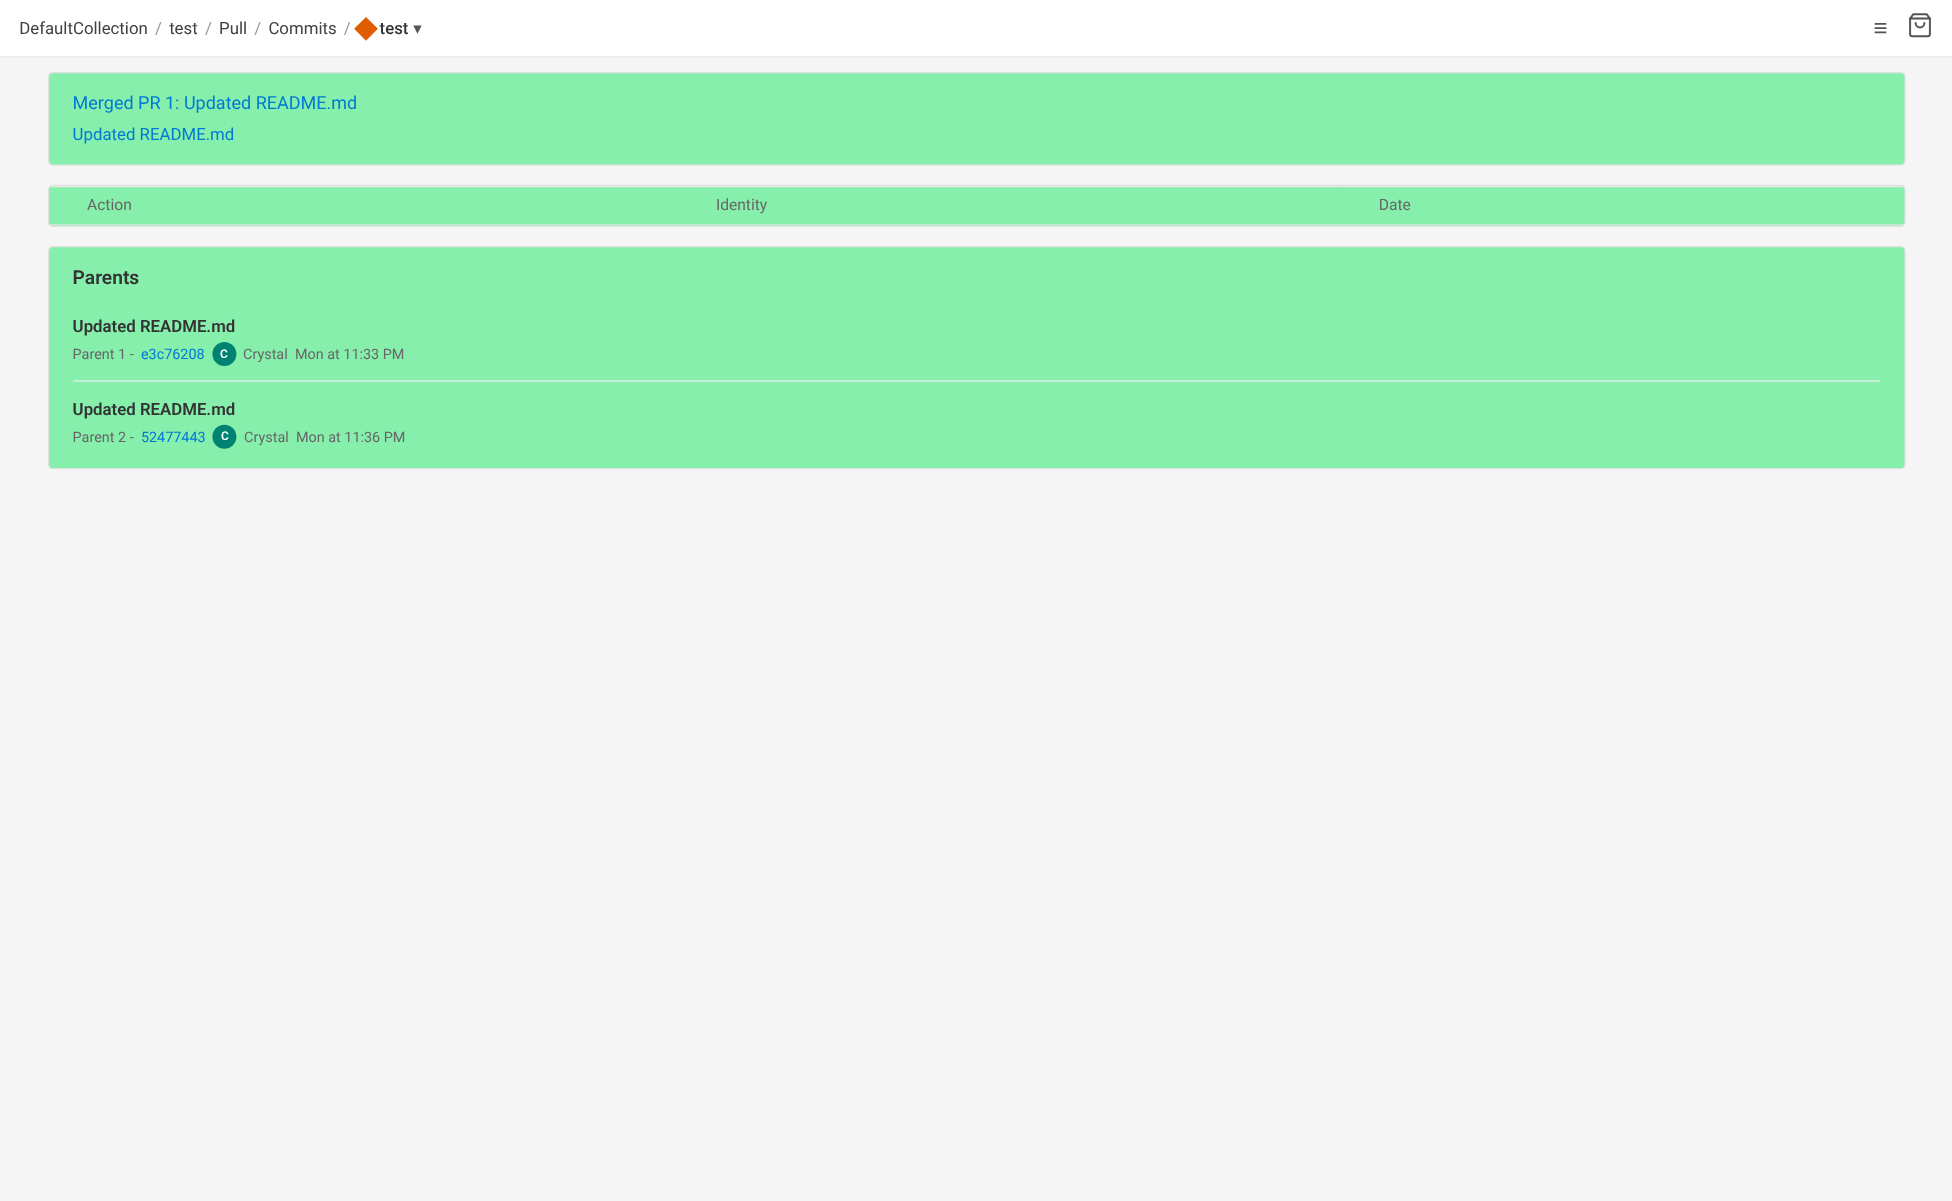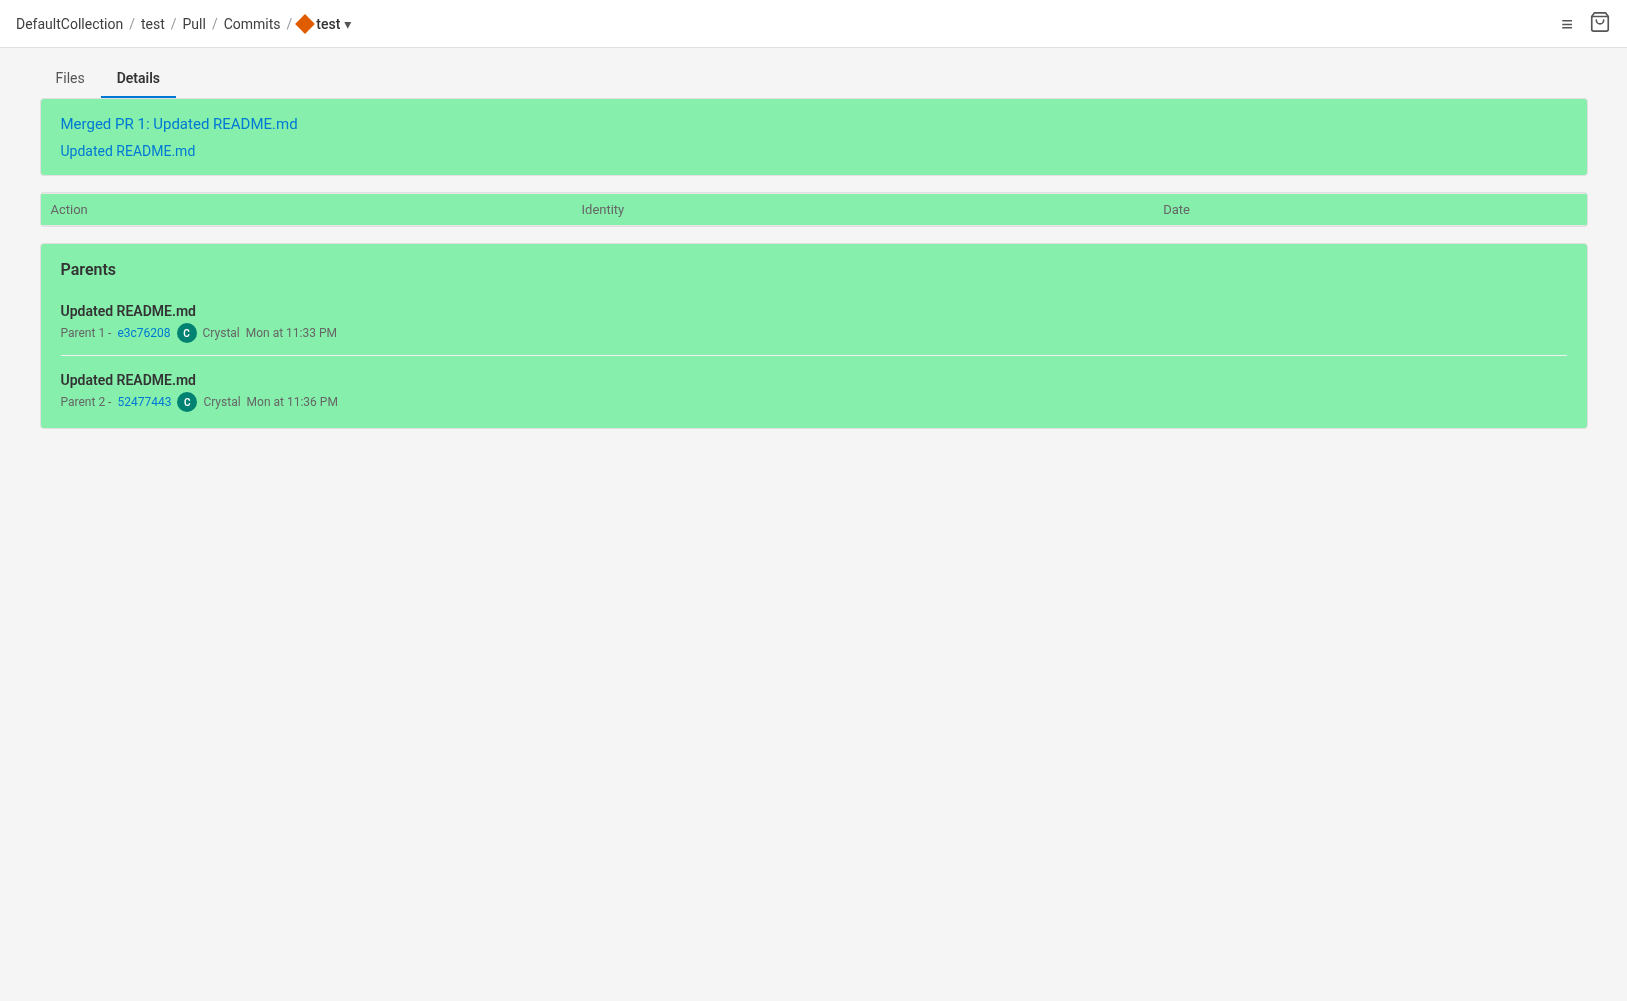--- a/index.html
+++ b/index.html
@@ -108,21 +108,21 @@
       font-weight: 600;
       color: #333;
     }
 
     
     .authorship-table {
       width: 100%;
       border-collapse: collapse;
     }
     .authorship-table th {
-      padding: 8px 10px;
+      padding: 8px 32px;
       text-align: left;
       font-weight: 400;
       color: #666;
       font-size: 13px;
       border-top: 1px solid #e8e8e8;
       border-bottom: 1px solid #e8e8e8;
     }
     .authorship-table td {
       padding: 12px 20px;
       border-bottom: 1px solid #f0f0f0;
@@ -243,24 +243,20 @@
         <path d="M6 2L3 6v14a2 2 0 002 2h14a2 2 0 002-2V6l-3-4z"></path>
         <line x1="3" y1="6" x2="21" y2="6"></line>
         <path d="M16 10a4 4 0 01-8 0"></path>
       </svg>
     </span>
   </div>
 </div>
 
 <div class="main-content">
 
-  <div class="tabs">
-    <div class="tab">Files</div>
-    <div class="tab active">Details</div>
-  </div>
 
   <div class="card">
     <div class="commit-messages">
       <div class="commit-title">Merged PR 1: Updated README.md</div>
       <div class="commit-body">Updated README.md</div>
     </div>
   </div>
 
   <div class="card">
     <table class="authorship-table">

